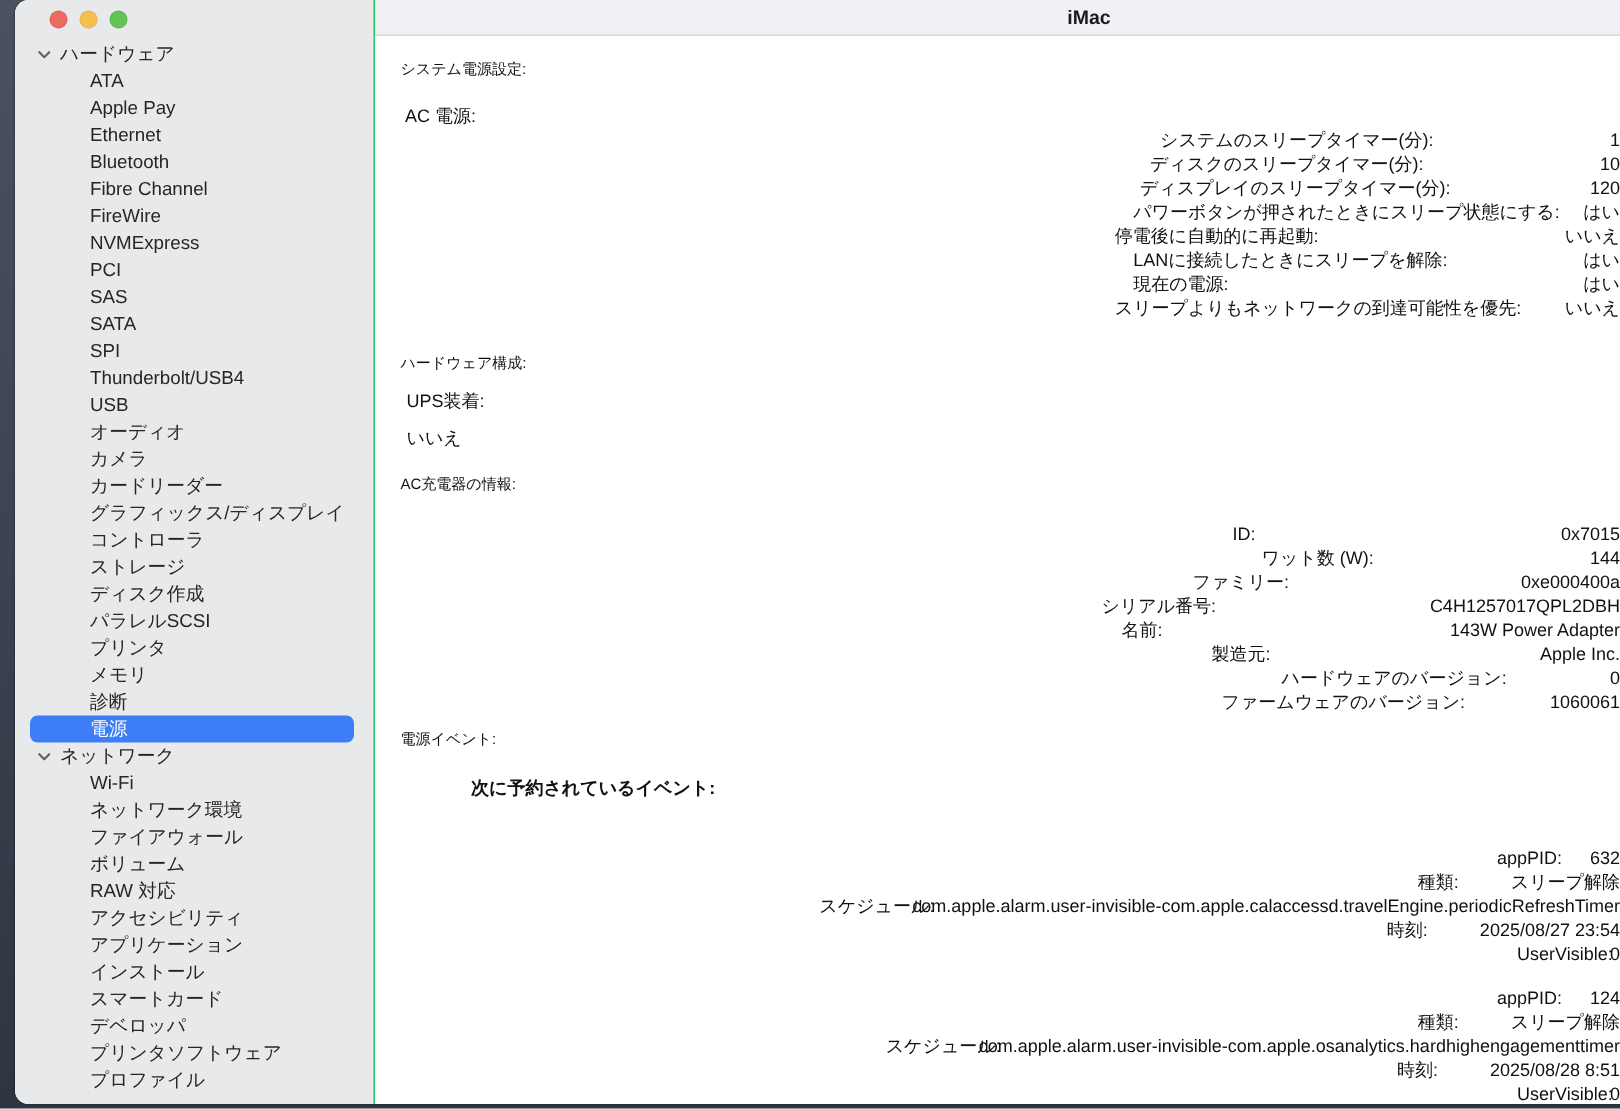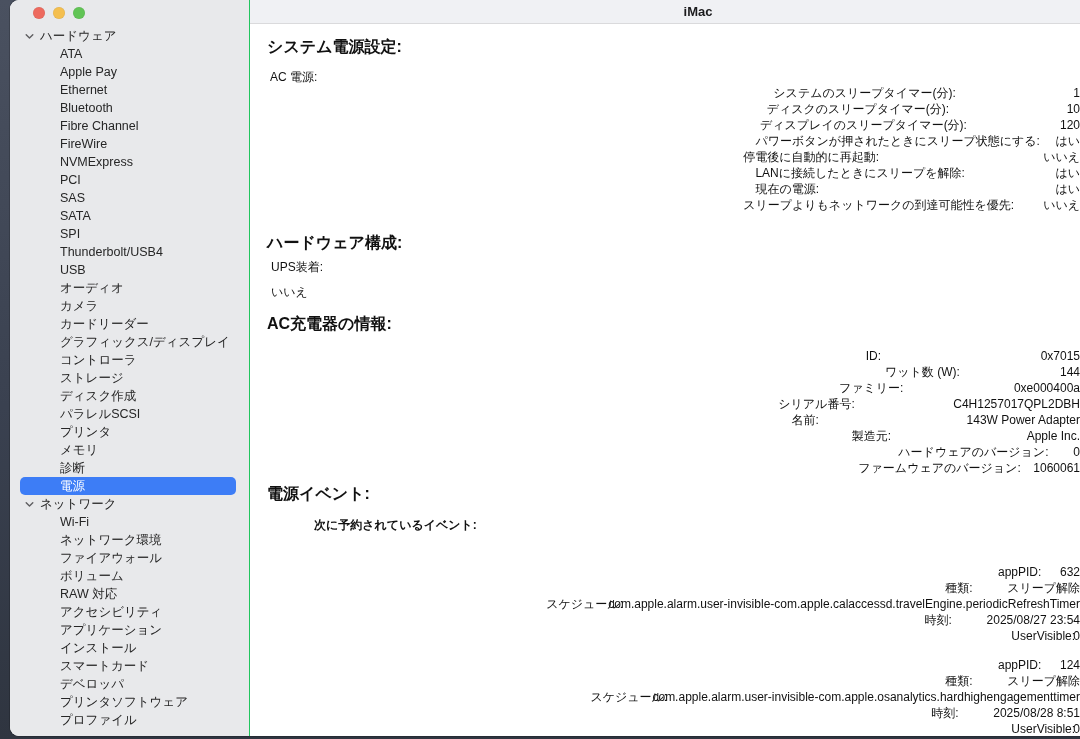--- a/index.html
+++ b/index.html
@@ -37,41 +37,41 @@
     margin:0 13px 0 10px; padding-left:40px; border-radius:5px;
     background:#3d7df6; color:#ffffff;
   }
   
   .main { flex:1; display:flex; flex-direction:column; position:relative; background:#ffffff; }
   .titlebar {
     height:24px; background:#f0f1f4; border-bottom:1px solid #dadadc;
     position:relative; flex:0 0 auto;
   }
   .titlebar .title {
-    position:absolute; left:448px; top:4px; transform:translateX(-50%);
+    position:absolute; left:476px; top:4px; transform:translateX(-50%);
     font-size:13px; font-weight:700; color:#1b1b1d; white-space:nowrap;
   }
   .content {
     flex:1; overflow:hidden; font-size:12px; color:#111; line-height:16px;
     position:relative;
   }
-  .content h2 { font-size:16px; font-weight:700; line-height:16px; margin-left:17px; white-space:nowrap; }
+  .content h2 { font-size:10px; font-weight:400; line-height:16px; margin-left:17px; white-space:nowrap; }
   .h-sys      { margin-top:15px; }
   .h-hw       { margin-top:22px; }
   .h-charger  { margin-top:16px; }
   .h-events   { margin-top:10px; }
   .sub-label  { margin:14px 0 0 20px; line-height:16px; white-space:nowrap; }
   .kv-row { display:flex; line-height:16px; white-space:nowrap;justify-content:flex-end; }
   .kv-label { flex:0 0 auto; }
   .kv-value { flex:0 0 auto; white-space:nowrap; }
   #ac-rows .kv-row   { padding-left:44px; }
   #ac-rows .kv-label { width:300px; }
   .ups-line { margin:8px 0 0 21px; display:flex; gap:9px; line-height:16px; white-space:nowrap;flex-direction:column; }
   #charger-rows { margin-top:16px; }
-  #charger-rows .kv-row   { padding-left:21px; }
+  #charger-rows .kv-row   { padding-left:21px;gap:44px; }
   #charger-rows .kv-label { width:175px; }
   .sub-heading { font-weight:700; margin:15px 0 0 64px; line-height:16px; white-space:nowrap; }
   #events { margin-top:31px; }
   .event-block + .event-block { margin-top:13px; }
   .event-block .kv-row   { padding-left:117px; }
   .event-block .kv-label { width:62px; }
 </style>
 </head>
 <body>
 

